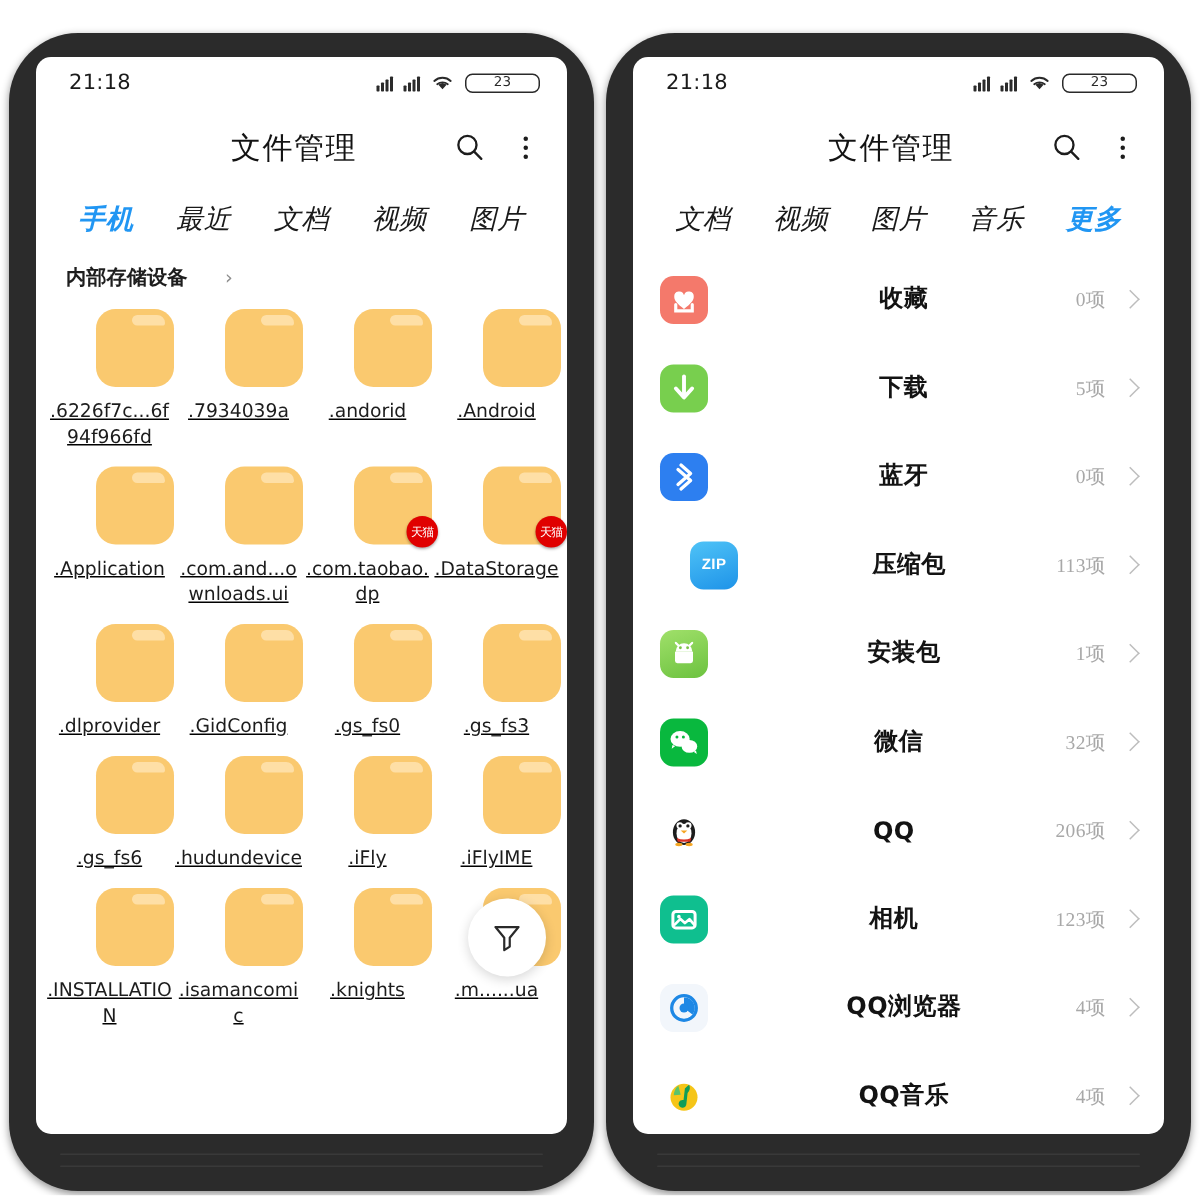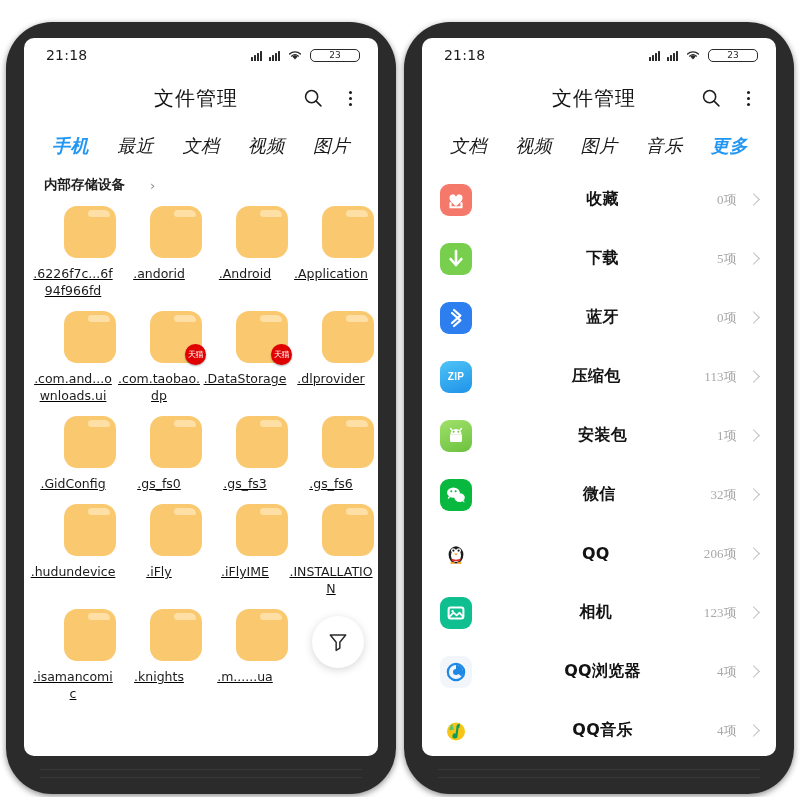--- a/index.html
+++ b/index.html
@@ -352,20 +352,24 @@
       </div>
 
       <div class="grid-wrap">
         <div class="grid" id="folder-grid">
             <div class="grid-cell">
               <div class="folder"></div>
               <div class="fname">.6226f7c...6f94f966fd</div>
             </div>
             <div class="grid-cell">
               <div class="folder"></div>
+              <div class="fname">.7934039a</div>
+            </div>
+            <div class="grid-cell">
+              <div class="folder"></div>
               <div class="fname">.andorid</div>
             </div>
             <div class="grid-cell">
               <div class="folder"></div>
               <div class="fname">.Android</div>
             </div>
             <div class="grid-cell">
               <div class="folder"></div>
               <div class="fname">.Application</div>
             </div>
@@ -523,21 +527,21 @@
             <div class="cat-ic" style="background: rgb(45, 127, 240);">
               <svg viewBox="0 0 32 32" width="32" height="32">
                 <path d="M14 8 L20.4 13.6 L12 21 M12 11 L20.4 18.4 L14 24" fill="none" stroke="#fff" stroke-width="2.2" stroke-linecap="round" stroke-linejoin="round"></path>
               </svg>
             </div>
             <div class="cat-label">蓝牙</div>
             <div class="cat-count">0项</div>
             <div class="chev"></div>
           </div>
           <div class="catrow">
-            <div class="cat-ic" style="background: linear-gradient(160deg, rgb(79, 195, 247), rgb(30, 147, 232));">
+            <div class="cat-ic" style="background: linear-gradient(160deg, rgb(79, 195, 247), rgb(30, 147, 232)); margin-left: 20px;">
               <span style="color:#fff;font-size:10px;font-weight:700;letter-spacing:.3px;font-family:'Liberation Sans',sans-serif;">ZIP</span>
             </div>
             <div class="cat-label">压缩包</div>
             <div class="cat-count">113项</div>
             <div class="chev"></div>
           </div>
           <div class="catrow">
             <div class="cat-ic" style="background: linear-gradient(160deg, rgb(160, 224, 106), rgb(108, 194, 63));">
               <svg viewBox="0 0 32 32" width="32" height="32">
                 <path d="M10 14.5 h12 v6 a1.6 1.6 0 0 1 -1.6 1.6 h-8.8 A1.6 1.6 0 0 1 10 20.5 Z" fill="#fff"></path>

